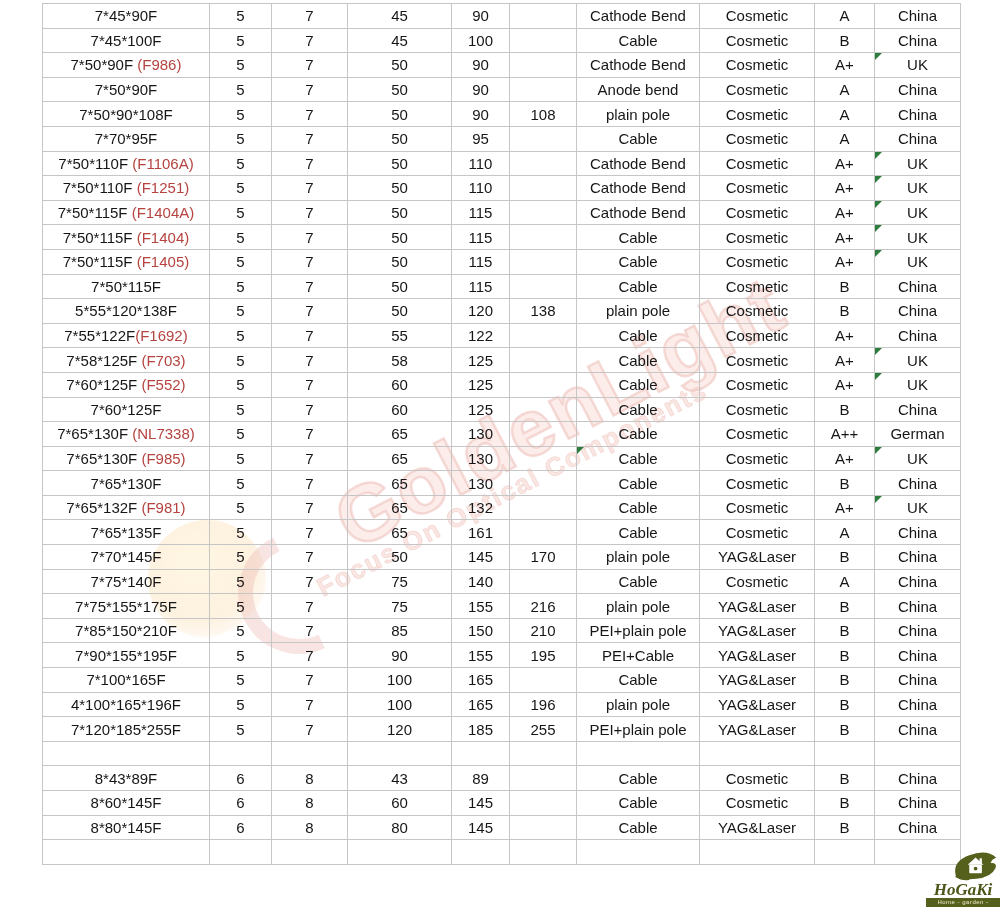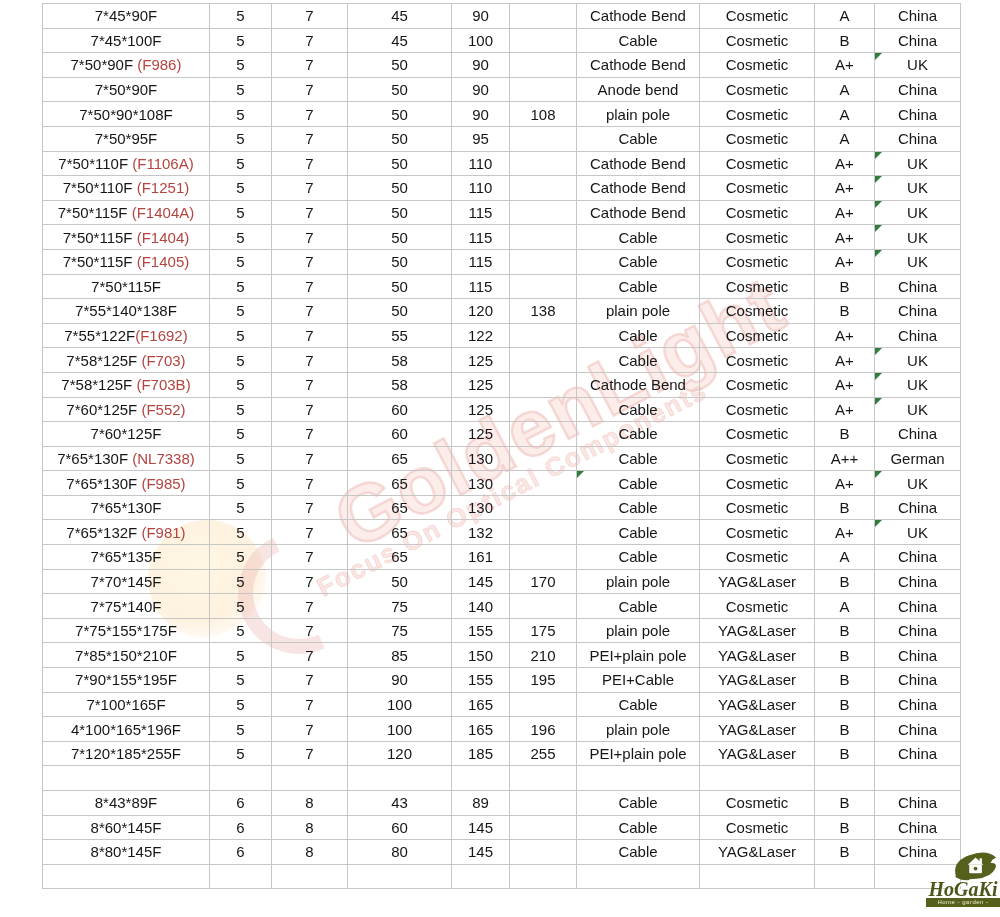--- a/index.html
+++ b/index.html
@@ -27,21 +27,21 @@
     text-align:center;vertical-align:middle;font-size:15px;color:#161616;
     position:relative;overflow:visible;white-space:nowrap;background:rgba(255,255,255,0.55);}
   td .code-red{color:#b5433f;}
   .corner-mark{position:absolute;left:0;top:0;width:0;height:0;
     border-top:7px solid #2e7d3f;border-right:7px solid transparent;}
 
   
   .logo{position:absolute;left:926px;top:852px;width:74px;z-index:3;text-align:center;}
   .logo svg{display:block;margin:0 0 0 24px;}
   .logo-text{font-family:"Liberation Serif",serif;font-style:italic;font-weight:bold;
-    font-size:20px;line-height:15px;color:#4c5618;text-shadow:1px 1px 0 rgba(255,255,255,0.9);}
+    font-size:17px;line-height:15px;color:#4c5618;text-shadow:1px 1px 0 rgba(255,255,255,0.9);}
   .logo-banner{margin-top:1px;background:#55601c;color:#f6efd2;font-size:6px;line-height:9px;
     height:9px;letter-spacing:0.5px;overflow:hidden;}
 </style>
 </head>
 <body>
 
 <div class="sheet">
 
   <div class="watermark">
     <div class="wm-emblem"></div>
@@ -118,21 +118,21 @@
           <td>7</td>
           <td>50</td>
           <td>90</td>
           <td>108</td>
           <td>plain pole</td>
           <td>Cosmetic</td>
           <td>A</td>
           <td>China</td>
         </tr>
         <tr>
-          <td><span>7*50*95F</span></td>
+          <td><span>7*70*95F</span></td>
           <td>5</td>
           <td>7</td>
           <td>50</td>
           <td>95</td>
           <td></td>
           <td>Cable</td>
           <td>Cosmetic</td>
           <td>A</td>
           <td>China</td>
         </tr>
@@ -202,21 +202,21 @@
           <td>7</td>
           <td>50</td>
           <td>115</td>
           <td></td>
           <td>Cable</td>
           <td>Cosmetic</td>
           <td>B</td>
           <td>China</td>
         </tr>
         <tr>
-          <td><span>7*55*140*138F</span></td>
+          <td><span>5*55*120*138F</span></td>
           <td>5</td>
           <td>7</td>
           <td>50</td>
           <td>120</td>
           <td>138</td>
           <td>plain pole</td>
           <td>Cosmetic</td>
           <td>B</td>
           <td>China</td>
         </tr>
@@ -238,32 +238,20 @@
           <td>7</td>
           <td>58</td>
           <td>125</td>
           <td></td>
           <td>Cable</td>
           <td>Cosmetic</td>
           <td>A+</td>
           <td>UK<span class="corner-mark"></span></td>
         </tr>
         <tr>
-          <td><span>7*58*125F</span> <span class="code-red">(F703B)</span></td>
-          <td>5</td>
-          <td>7</td>
-          <td>58</td>
-          <td>125</td>
-          <td></td>
-          <td>Cathode Bend</td>
-          <td>Cosmetic</td>
-          <td>A+</td>
-          <td>UK<span class="corner-mark"></span></td>
-        </tr>
-        <tr>
           <td><span>7*60*125F</span> <span class="code-red">(F552)</span></td>
           <td>5</td>
           <td>7</td>
           <td>60</td>
           <td>125</td>
           <td></td>
           <td>Cable</td>
           <td>Cosmetic</td>
           <td>A+</td>
           <td>UK<span class="corner-mark"></span></td>
@@ -363,21 +351,21 @@
           <td>Cosmetic</td>
           <td>A</td>
           <td>China</td>
         </tr>
         <tr>
           <td><span>7*75*155*175F</span></td>
           <td>5</td>
           <td>7</td>
           <td>75</td>
           <td>155</td>
-          <td>175</td>
+          <td>216</td>
           <td>plain pole</td>
           <td>YAG&amp;Laser</td>
           <td>B</td>
           <td>China</td>
         </tr>
         <tr>
           <td><span>7*85*150*210F</span></td>
           <td>5</td>
           <td>7</td>
           <td>85</td>

